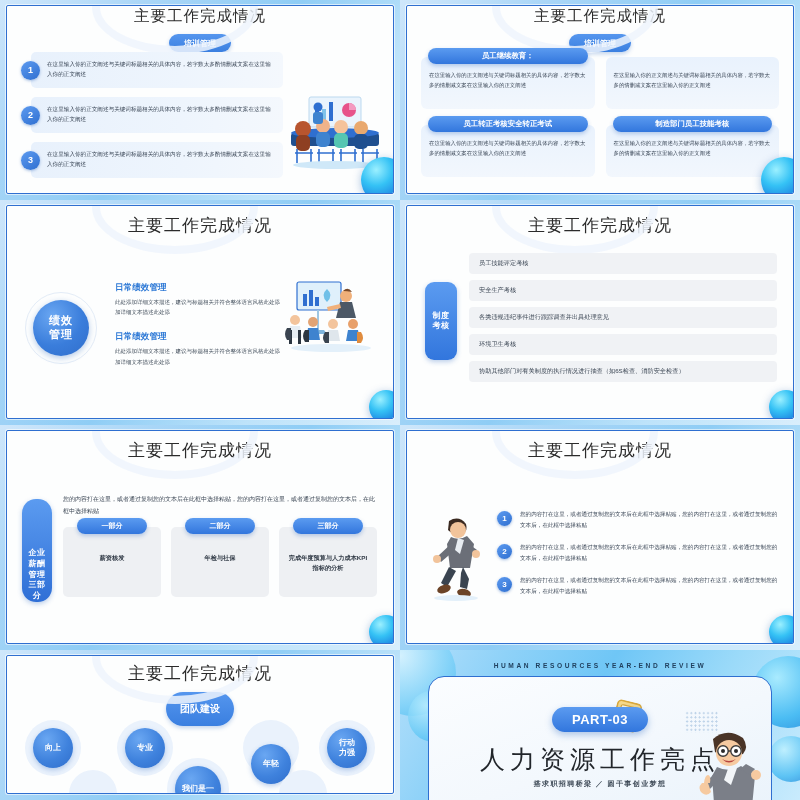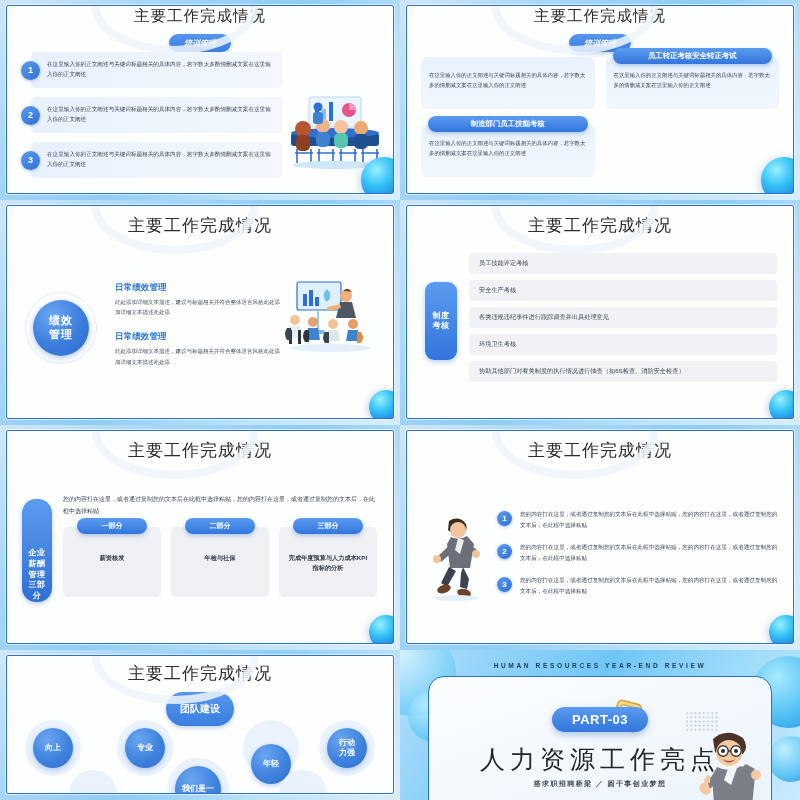--- a/index.html
+++ b/index.html
@@ -57,21 +57,21 @@
     background: linear-gradient(180deg,#5596ee 0%,#3a7fe0 100%);
     color: #fff; border-radius: 999px;
     text-align: center; font-weight: 700;
     box-shadow: 0 2px 4px rgba(40,100,190,.28);
     white-space: nowrap;
   }
   .center { text-align: center; }
 
   
   .s1-title { font-size: 15.5px; margin-top: 0px; }
-  .s1-pill { font-size: 8px; padding: 3.5px 15px; margin-top: 7px; font-style: italic; }
+  .s1-pill { font-size: 8px; padding: 3.5px 15px; margin-top: 7px; }
   .s1-rows { position: absolute; left: 14px; top: 46px; width: 262px; }
   .s1-row { position: relative; display: flex; align-items: center; height: 36px; margin-bottom: 9px; }
   .s1-num {
     width: 19px; height: 19px; border-radius: 50%; flex: 0 0 19px;
     background: linear-gradient(145deg,#5d9bf0,#2f6fd0);
     color: #fff; font-size: 9px; font-weight: 700;
     display: flex; align-items: center; justify-content: center;
     z-index: 2; box-shadow: 0 1px 3px rgba(30,90,180,.4);
   }
   .s1-box {
@@ -270,20 +270,24 @@
       <div class="sphere s1"></div>
     </div>
   </div>
 
   <div class="slide">
     <div class="card">
       <div class="title s1-title">主要工作完成情况</div>
       <div class="center"><span class="pill s1-pill">培训管理</span></div>
 
       <div class="s2-grid">
+        <div class="s2-cell">
+          <div class="s2-head">员工继续教育：</div>
+          <div class="s2-box">在这里输入你的正文阐述与关键词标题相关的具体内容，若字数太多的情删减文案在这里输入你的正文阐述</div>
+        </div>
         <div class="s2-cell">
           <div class="s2-box">在这里输入你的正文阐述与关键词标题相关的具体内容，若字数太多的情删减文案在这里输入你的正文阐述</div>
         </div>
         <div class="s2-cell">
           <div class="s2-head">员工转正考核安全转正考试</div>
           <div class="s2-box">在这里输入你的正文阐述与关键词标题相关的具体内容，若字数太多的情删减文案在这里输入你的正文阐述</div>
         </div>
         <div class="s2-cell">
           <div class="s2-head">制造部门员工技能考核</div>
           <div class="s2-box">在这里输入你的正文阐述与关键词标题相关的具体内容，若字数太多的情删减文案在这里输入你的正文阐述</div>

